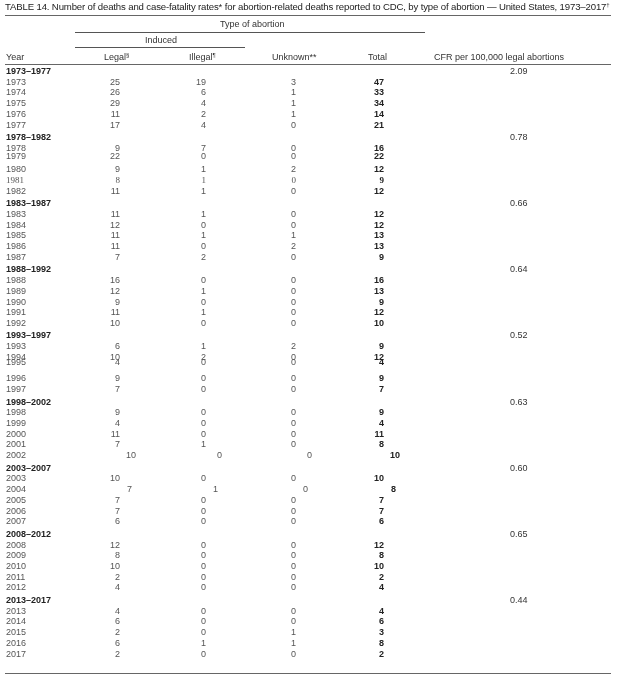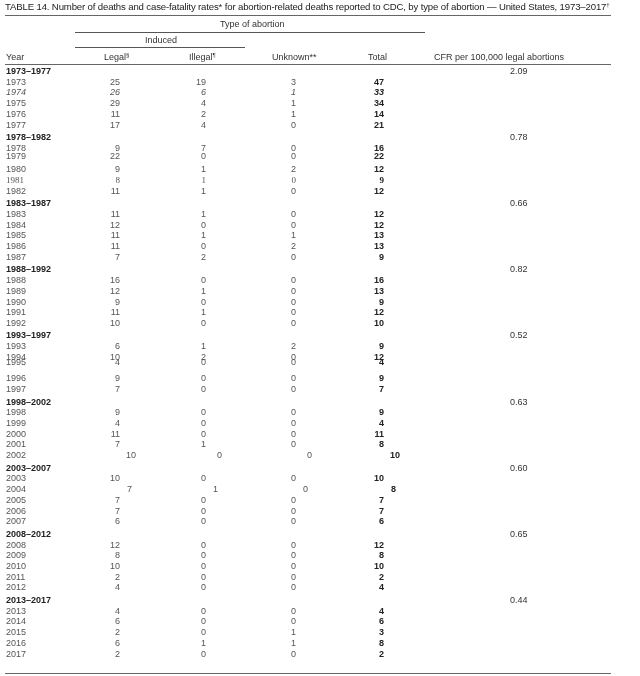--- a/index.html
+++ b/index.html
@@ -45,21 +45,21 @@
       <span class="c-year">1973–1977</span>
       <span class="c-cfr">2.09</span>
     </div>
     <div class="row" style="top: 76.72px;">
       <span class="c-year">1973</span>
       <span class="c-legal">25</span>
       <span class="c-illegal">19</span>
       <span class="c-unk">3</span>
       <span class="c-total">47</span>
     </div>
-    <div class="row" style="top: 87.44px; font-style: italic;">
+    <div class="row" style="top: 87.44px;">
       <span class="c-year">1974</span>
       <span class="c-legal">26</span>
       <span class="c-illegal">6</span>
       <span class="c-unk">1</span>
       <span class="c-total">33</span>
     </div>
     <div class="row" style="top: 98.16px;">
       <span class="c-year">1975</span>
       <span class="c-legal">29</span>
       <span class="c-illegal">4</span>
@@ -153,21 +153,21 @@
     </div>
     <div class="row" style="top: 251.84px;">
       <span class="c-year">1987</span>
       <span class="c-legal">7</span>
       <span class="c-illegal">2</span>
       <span class="c-unk">0</span>
       <span class="c-total">9</span>
     </div>
     <div class="row period" style="top: 264.36px;">
       <span class="c-year">1988–1992</span>
-      <span class="c-cfr">0.82</span>
+      <span class="c-cfr">0.64</span>
     </div>
     <div class="row" style="top: 275.08px;">
       <span class="c-year">1988</span>
       <span class="c-legal">16</span>
       <span class="c-illegal">0</span>
       <span class="c-unk">0</span>
       <span class="c-total">16</span>
     </div>
     <div class="row" style="top: 285.8px;">
       <span class="c-year">1989</span>

